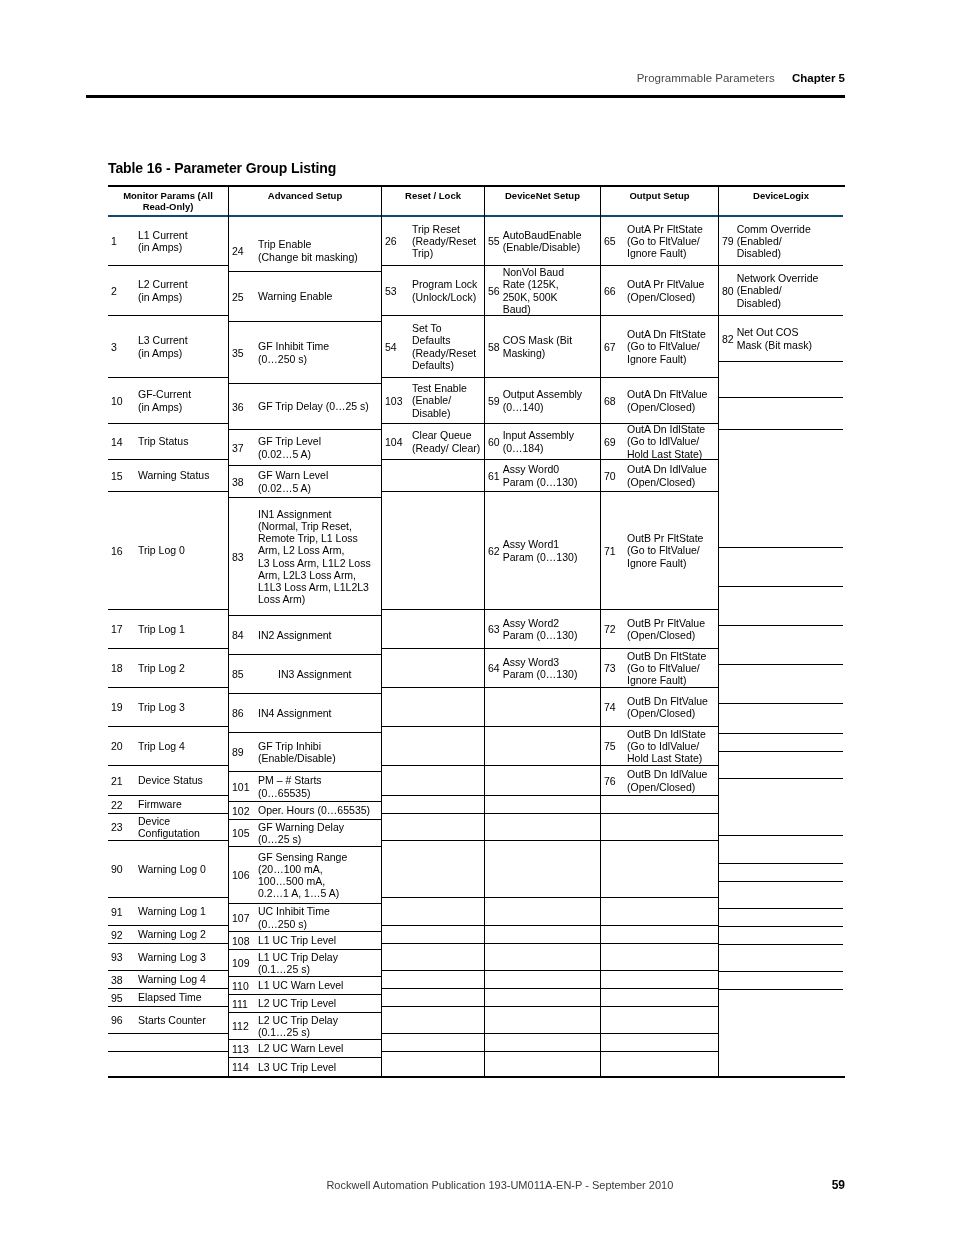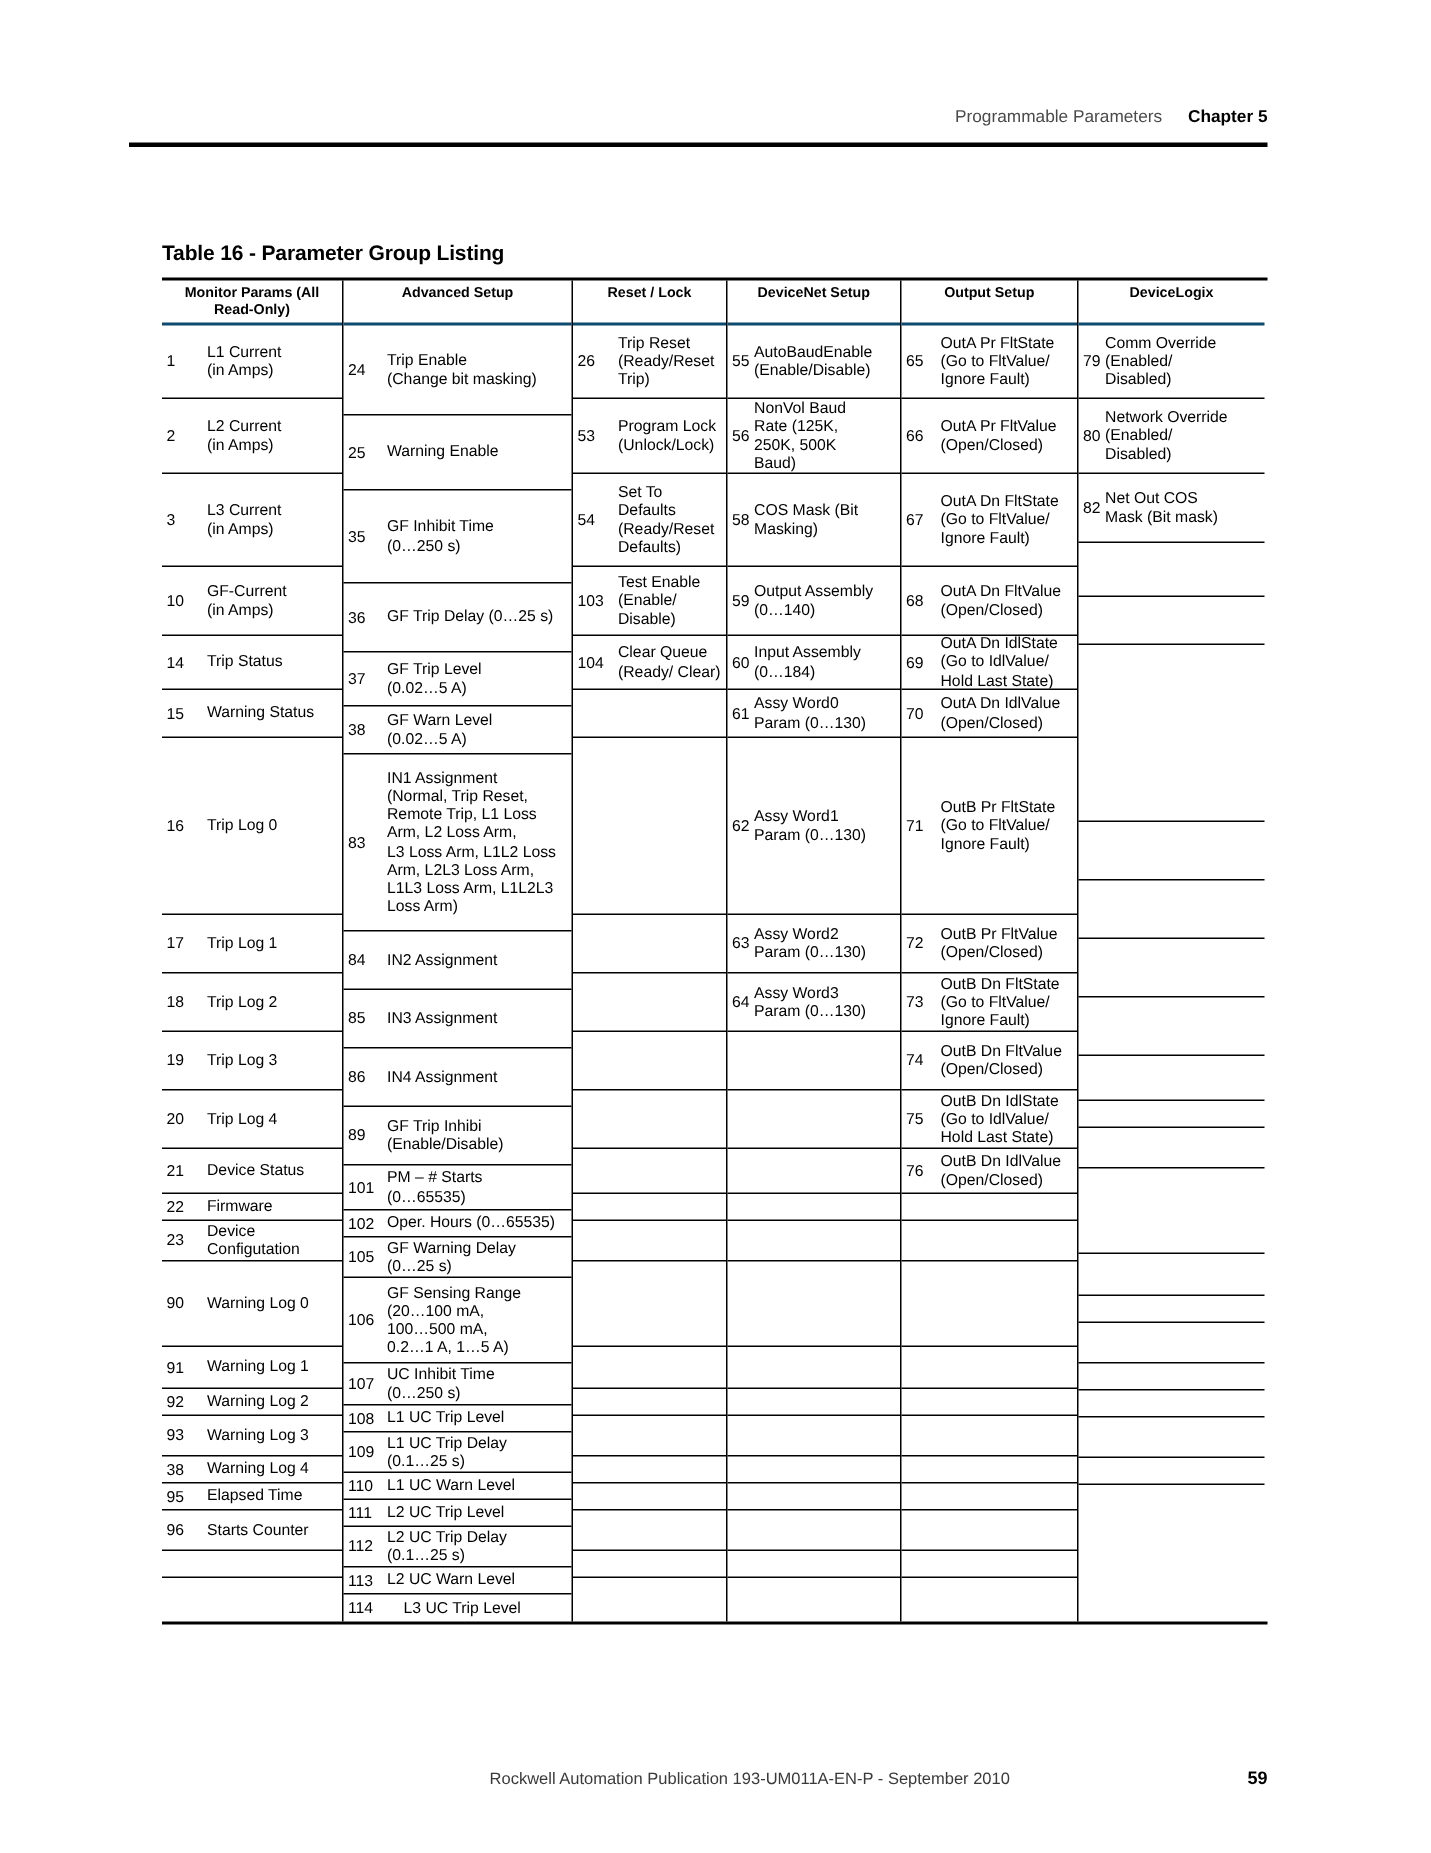--- a/index.html
+++ b/index.html
@@ -97,21 +97,20 @@
   .cell {
     box-sizing: border-box;
     border-bottom: 0.9px solid #000;
     display: flex;
     align-items: center;
     padding: 0;
     overflow: hidden;
   }
   .cell:last-child {
     border-bottom: none;
-    gap: 11px;
   }
   .cell .pid {
     flex: 0 0 auto;
     font-size: 10.5px;
     line-height: 12px;
     padding-left: 3px;
     padding-right: 3px;
     text-align: left;
     white-space: nowrap;
   }
@@ -265,21 +264,21 @@
         <span class="pid"></span>
         <span class="plabel"></span>
       </div>
       <div class="cell empty" style="height: 18px;">
         <span class="pid"></span>
         <span class="plabel"></span>
       </div>
     </div>
     <div class="colgroup col-advanced" style="width: 153px;">
       <div class="colhead">Advanced Setup</div>
-      <div class="cell" style="height: 60px;">
+      <div class="cell" style="height: 42px; margin-top: 13px;">
         <span class="pid">24</span>
         <span class="plabel">Trip Enable
 (Change bit masking)</span>
       </div>
       <div class="cell" style="height: 50px;">
         <span class="pid">25</span>
         <span class="plabel">Warning Enable</span>
       </div>
       <div class="cell" style="height: 62px;">
         <span class="pid">35</span>
@@ -308,21 +307,21 @@
 Arm, L2 Loss Arm,
 L3 Loss Arm, L1L2 Loss
 Arm, L2L3 Loss Arm,
 L1L3 Loss Arm, L1L2L3
 Loss Arm)</span>
       </div>
       <div class="cell" style="height: 39px;">
         <span class="pid">84</span>
         <span class="plabel">IN2 Assignment</span>
       </div>
-      <div class="cell" style="height: 39px;">
+      <div class="cell" style="height: 39px; gap: 20px;">
         <span class="pid">85</span>
         <span class="plabel">IN3 Assignment</span>
       </div>
       <div class="cell" style="height: 39px;">
         <span class="pid">86</span>
         <span class="plabel">IN4 Assignment</span>
       </div>
       <div class="cell" style="height: 39px;">
         <span class="pid">89</span>
         <span class="plabel">GF Trip Inhibi

